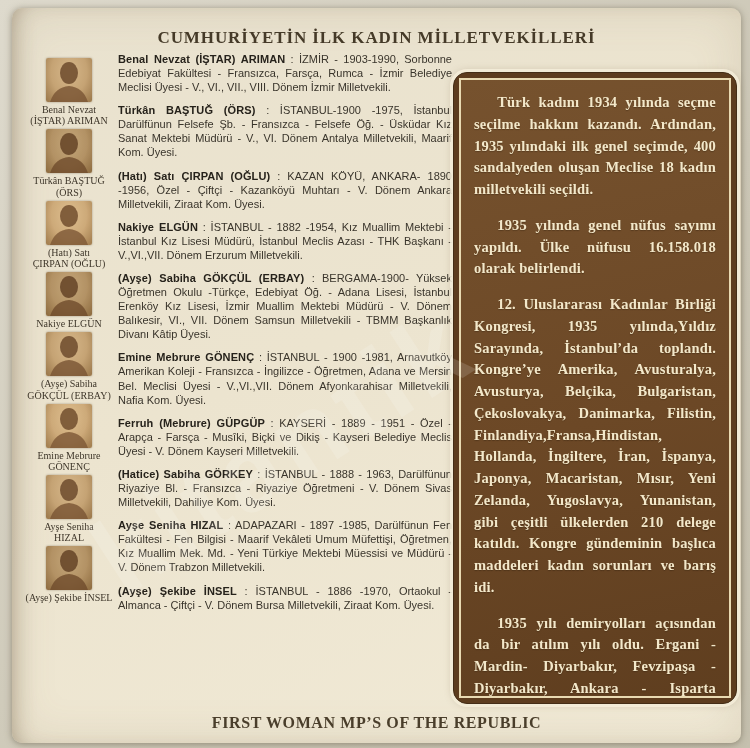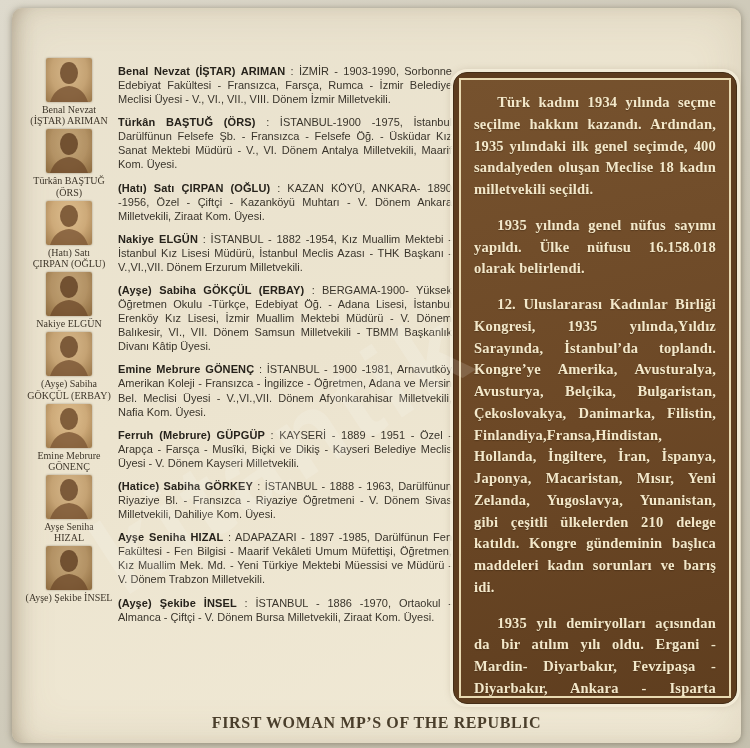--- a/index.html
+++ b/index.html
@@ -32,21 +32,21 @@
   .mp:nth-child(2n) .photo{filter:brightness(.9) saturate(1.08)}
   .mp:nth-child(3n) .photo{filter:brightness(1.04)}
   .photo svg{display:block;width:100%;height:100%}
   .photo .head{fill:#6f4d2f;opacity:.88}
   .photo .bust{fill:#7a5634;opacity:.82}
   .caption{
     font-family:"Liberation Serif",serif;font-size:10px;line-height:1.12;
     color:#3e362a;
   }
   
-  .bio-col{position:absolute;left:106px;top:56px;width:334px}
+  .bio-col{position:absolute;left:106px;top:44px;width:334px}
   .bio{
     margin:0 0 9px;font-size:11px;line-height:1.28;color:#39342b;
     text-align:justify;
   }
   .bio b{color:#26221b;letter-spacing:.1px}
   
   .panel{
     position:absolute;left:441px;top:64px;width:284px;height:632px;
     box-sizing:border-box;padding:5px;border-radius:14px;
     background:#5d3c1e;border:1px solid #442d16;
@@ -74,20 +74,21 @@
     position:absolute;left:-50px;top:380px;width:640px;text-align:center;
     transform:rotate(-33deg);
     font-family:"Liberation Sans",sans-serif;font-weight:bold;font-size:108px;
     letter-spacing:6px;color:rgba(255,255,255,.15);pointer-events:none;
   }
 </style>
 </head>
 <body>
 
 <div class="scan">
+  <h1 class="title">CUMHURİYETİN İLK KADIN MİLLETVEKİLLERİ</h1>
 
   <div class="photo-col">
   <figure class="mp">
     <div class="photo">
       <svg viewBox="0 0 46 44" aria-hidden="true">
         <ellipse class="head" cx="23" cy="15" rx="9" ry="11"></ellipse>
         <path class="bust" d="M4 44 Q9 29 23 28 Q37 29 42 44 Z"></path>
       </svg>
     </div>
     <figcaption class="caption">

